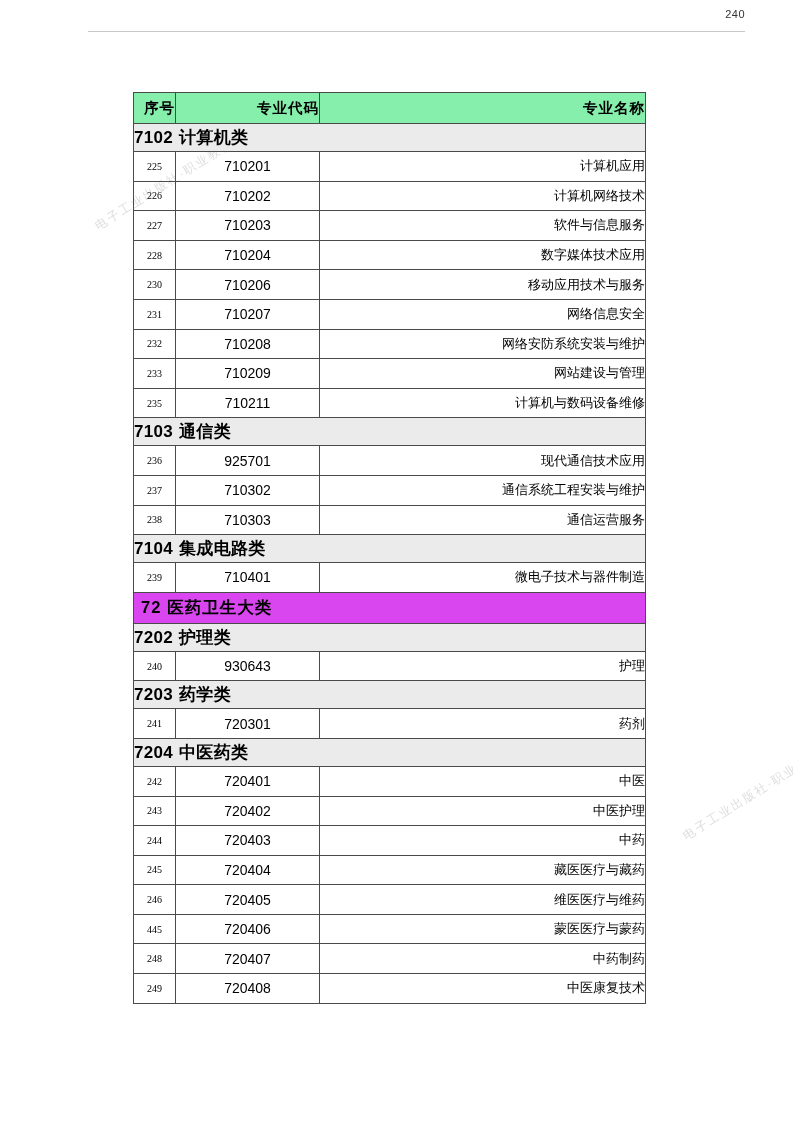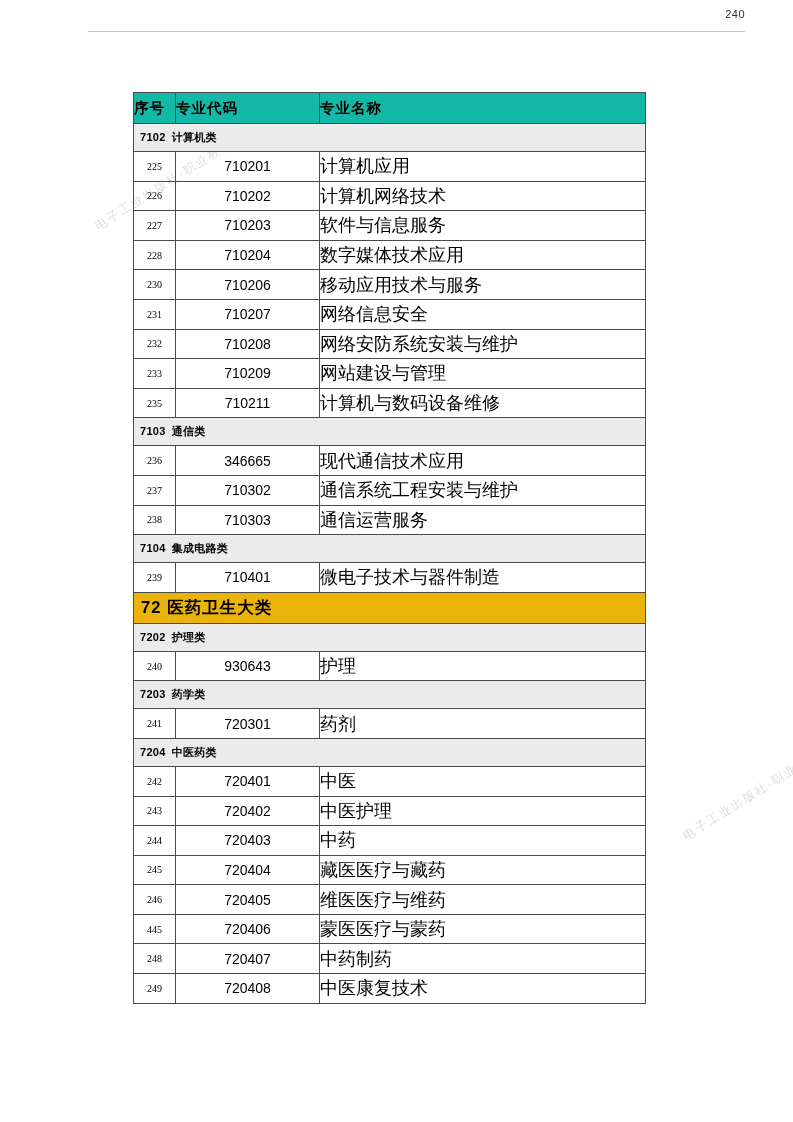--- a/index.html
+++ b/index.html
@@ -77,51 +77,50 @@
     vertical-align: middle;
   }
   col.c-no { width: 42px; }
   col.c-code { width: 144px; }
   col.c-name { width: 326px; }
 
   th.hd {
     height: 30px;
     font-size: 14.5px;
     font-weight: bold;
-    text-align: left;
-    background: #14b8a6;
+    text-align: right;
+    background: #86efac;
     letter-spacing: 1px;
   }
   td.no {
     height: 28.6px;
     text-align: center;
     font-size: 10px;
     font-family: "Liberation Serif", serif;
   }
   td.code {
     text-align: center;
     font-size: 14px;
     font-family: Liberation Sans, sans-serif;
   }
   td.name {
-    text-align: left;
-    font-size: 18px;
+    text-align: right;
+    font-size: 13px;
     padding-left: 9px;
   }
   
   tr.cat td {
     background: #ebebeb;
     height: 27px;
-    font-size: 11px;
+    font-size: 17px;
     font-weight: bold;
-    padding-left: 6px;
     letter-spacing: 0.3px;
   }
   tr.cat-major td {
-    background: #eab308;
+    background: #d946ef;
     height: 30px;
     font-size: 16.5px;
     font-weight: bold;
     padding-left: 7px;
     letter-spacing: 1px;
   }
   .cat-code { margin-right: 6px; }
 </style>
 </head>
 <body>
@@ -195,21 +194,21 @@
           <tr>
             <td class="no">235</td>
             <td class="code">710211</td>
             <td class="name">计算机与数码设备维修</td>
           </tr>
           <tr class="cat">
             <td colspan="3"><span class="cat-code">7103</span><span>通信类</span></td>
           </tr>
           <tr>
             <td class="no">236</td>
-            <td class="code">346665</td>
+            <td class="code">925701</td>
             <td class="name">现代通信技术应用</td>
           </tr>
           <tr>
             <td class="no">237</td>
             <td class="code">710302</td>
             <td class="name">通信系统工程安装与维护</td>
           </tr>
           <tr>
             <td class="no">238</td>
             <td class="code">710303</td>

